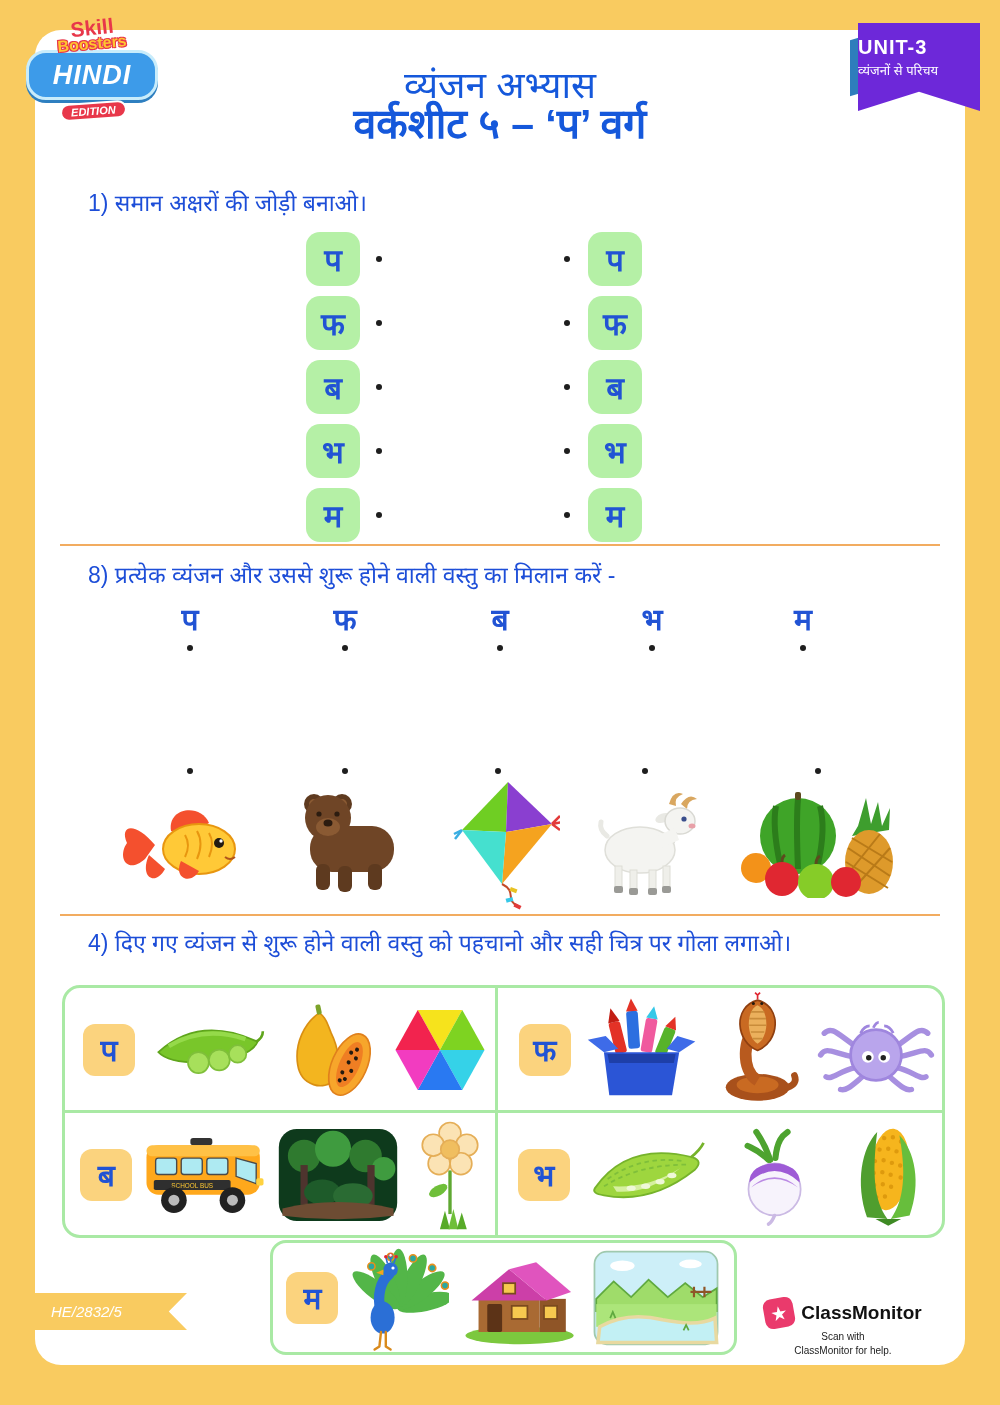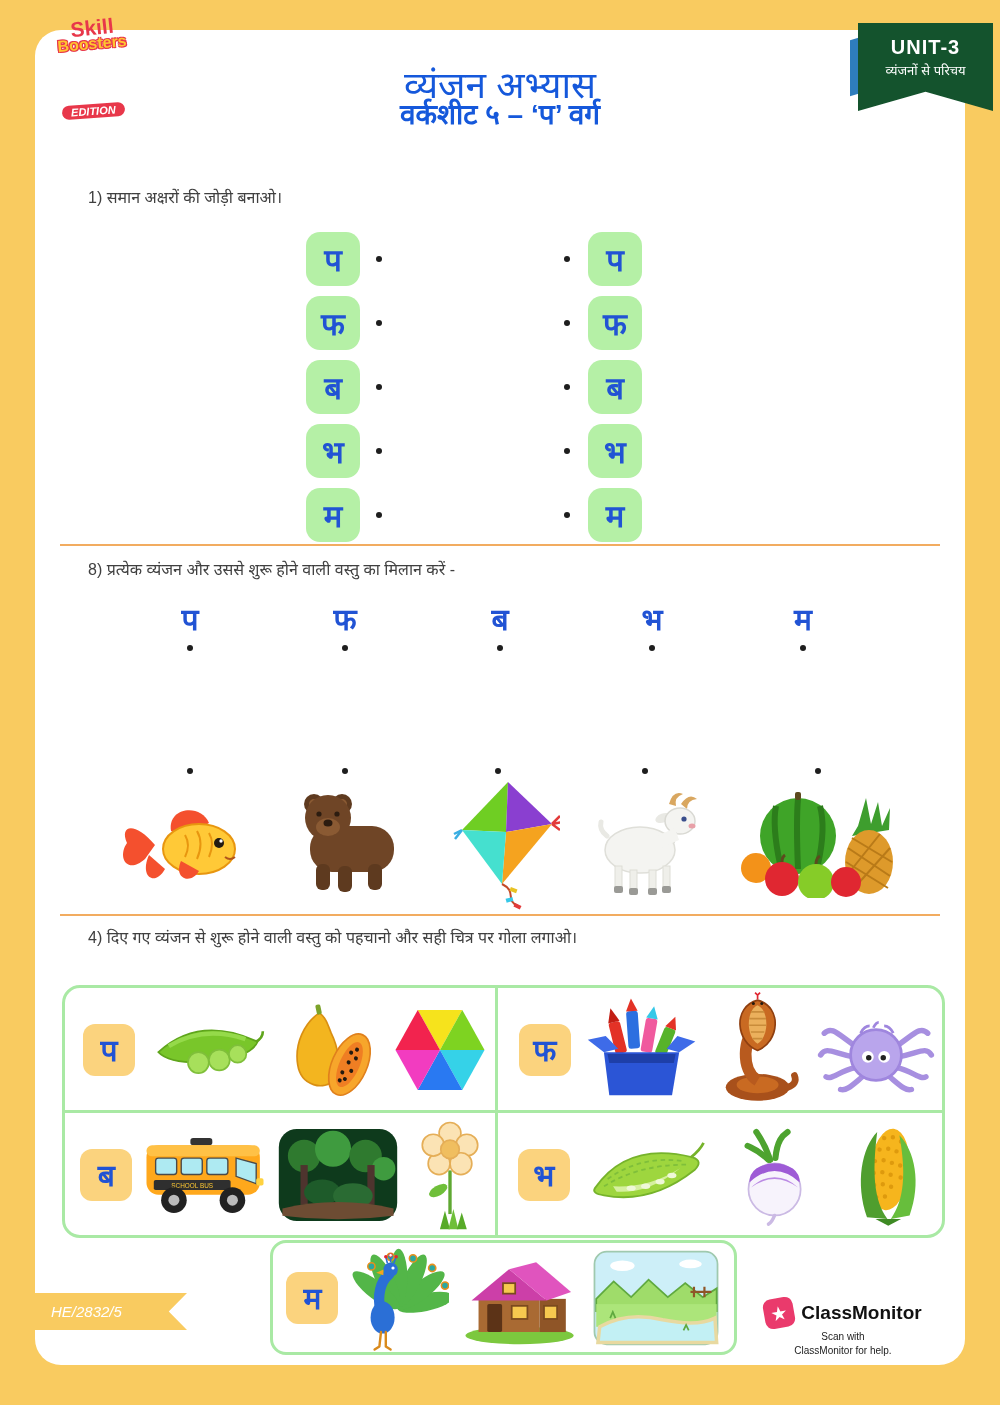--- a/index.html
+++ b/index.html
@@ -12,30 +12,30 @@
   .logo .skill{color:#E8374A;font-weight:bold;font-size:21px;text-align:center;transform:rotate(-6deg)}
   .logo .boost{color:#FFC52F;font-weight:bold;font-size:16px;text-align:center;transform:rotate(-5deg);margin-top:-5px;
     text-shadow:-1px -1px 0 #E8374A,1px -1px 0 #E8374A,-1px 1px 0 #E8374A,1px 1px 0 #E8374A}
   .logo .blob{width:126px;height:44px;margin:0 auto;margin-top:-3px;background:#3D9BE9;border:3px solid #C8ECFB;border-radius:20px;
     box-shadow:0 3px 0 #2E7FC0;display:flex;align-items:center;justify-content:center;color:#fff;font-size:27px;font-weight:bold;font-style:italic;letter-spacing:1px}
   .logo .edition{position:absolute;left:36px;top:86px;background:#E8374A;color:#fff;font-size:11px;font-weight:bold;font-style:italic;
     padding:1px 9px;border-radius:9px;border:2px solid #fff;transform:rotate(-4deg)}
 
   
   .fold{left:850px;top:38px;width:15px;height:56px;background:#2E7DBC;transform:skewY(-16deg)}
-  .ribbon{left:858px;top:23px;width:135px;height:88px;background:#14532d;color:#fff;text-align:center;
+  .ribbon{left:858px;top:23px;width:122px;height:88px;background:#6d28d9;color:#fff;
     clip-path:polygon(0 0,100% 0,100% 100%,50% 78%,0 100%)}
   .ribbon .u{margin-top:13px;font-size:20px;font-weight:bold;letter-spacing:1px}
   .ribbon .s{font-size:13px;margin-top:2px}
 
   
   .t1{left:0;right:0;top:58px;text-align:center;font-size:37px;font-weight:normal;color:#1558DB}
-  .t2{left:0;right:0;top:94px;text-align:center;font-size:28px;font-weight:bold;color:#1558DB}
-
-  .heading{left:88px;font-size:16px;color:#404040}
+  .t2{left:0;right:0;top:94px;text-align:center;font-size:41px;font-weight:bold;color:#1558DB}
+
+  .heading{left:88px;font-size:23px;color:#1d4ed8}
   .hr{left:60px;width:880px;height:2px;background:#F2AC60}
 
   
   .gbox{width:54px;height:54px;background:#B5F0A6;border-radius:14px;display:flex;align-items:center;justify-content:center;
     color:#2153D4;font-size:31px;font-weight:bold}
   .dot{width:6px;height:6px;border-radius:50%;background:#1E1E1E}
 
   
   .l2{width:70px;text-align:center;font-size:30px;font-weight:bold;color:#2153D4}
 
@@ -61,20 +61,21 @@
   .cmnote{font-size:10px;color:#222;line-height:1.4;margin-top:2px}
 </style>
 </head>
 <body>
 
 <div class="abs page"></div>
 
 <div class="abs logo">
   <div class="skill">Skill</div>
   <div class="boost">Boosters</div>
+  <div class="blob">HINDI</div>
   <div class="edition">EDITION</div>
 </div>
 
 <div class="abs fold"></div>
 <div class="abs ribbon">
   <div class="u">UNIT-3</div>
   <div class="s">व्यंजनों से परिचय</div>
 </div>
 
 <div class="abs t1">व्यंजन अभ्यास</div>

